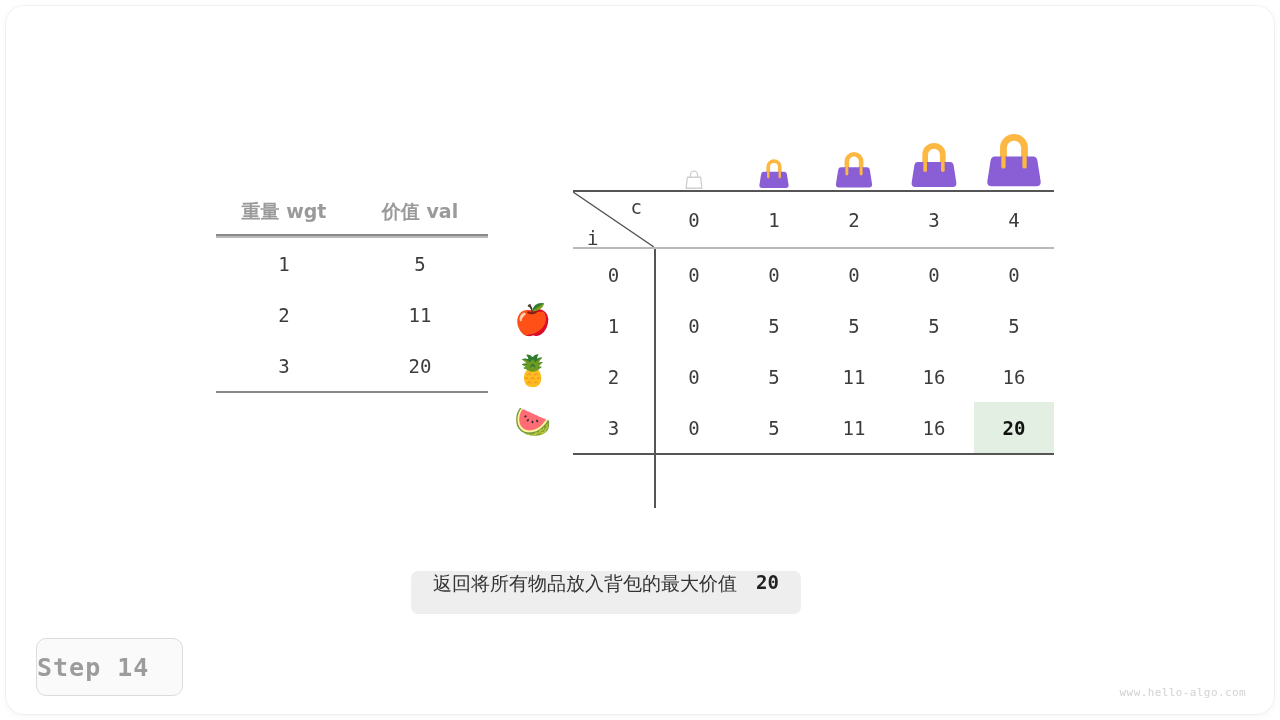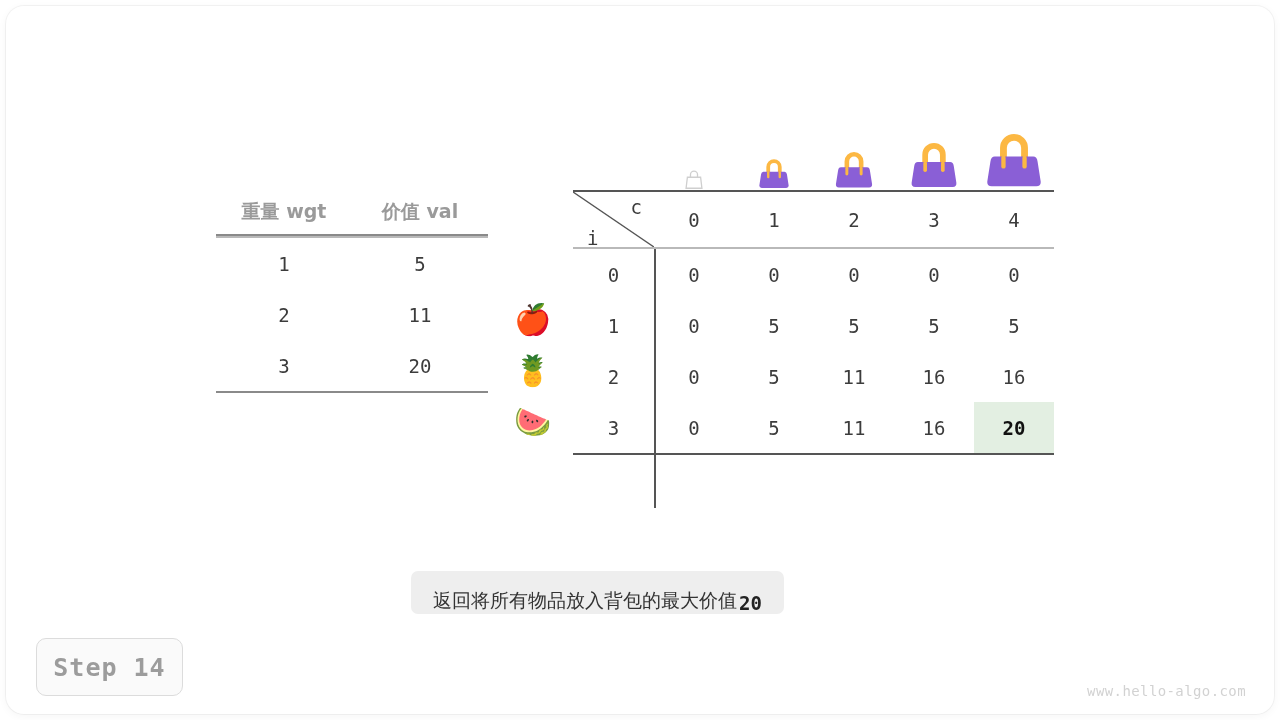--- a/index.html
+++ b/index.html
@@ -194,22 +194,22 @@
   
   #caption {
     position: absolute;
     left: 411px;
     top: 571px;
     height: 43px;
     padding: 0 22px;
     background: #eeeeee;
     border-radius: 7px;
     display: flex;
-    align-items: flex-end;
-    gap: 2px;
+    align-items: flex-start;
+    gap: 19px;
   }
   #caption .cap-text {
     font-size: 19px;
     color: #333333;
     font-family: "DejaVu Sans", "Liberation Sans", sans-serif;
   }
   #caption .cap-num {
     font-size: 19px;
     color: #222222;
     font-weight: bold;
@@ -221,37 +221,36 @@
     position: absolute;
     left: 36px;
     top: 638px;
     width: 145px;
     height: 56px;
     border: 1px solid #dcdcdc;
     border-radius: 10px;
     background: #fafafa;
     display: flex;
     align-items: center;
-    justify-content: center;
   }
   #step-badge .step-text {
     font-family: "DejaVu Sans Mono", "Liberation Mono", monospace;
     font-size: 25px;
     font-weight: bold;
     color: #9c9c9c;
     letter-spacing: 1px;
   }
 
   
   #watermark {
     position: absolute;
     right: 34px;
     bottom: 21px;
     font-family: "DejaVu Sans Mono", "Liberation Mono", monospace;
-    font-size: 14px;
+    font-size: 11px;
     color: #d2d2d2;
     letter-spacing: 0.4px;
     margin-left: 20px;
   }
 </style>
 </head>
 <body>
 
 <div id="canvas">
   <div id="frame"></div>

